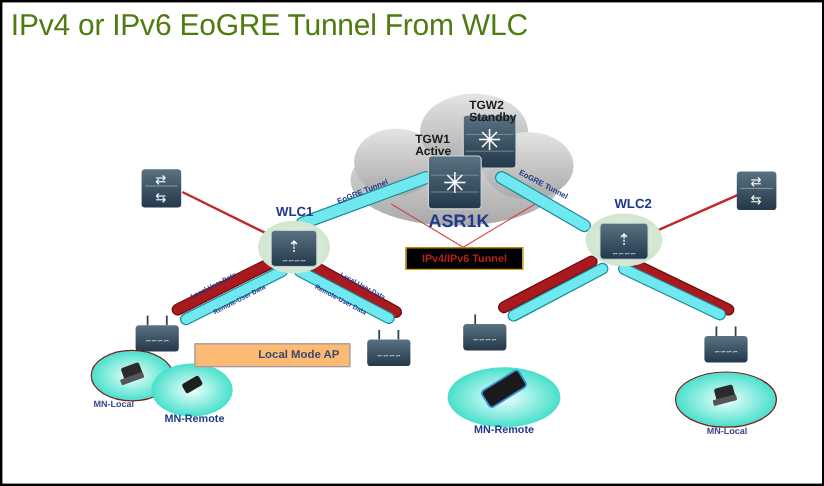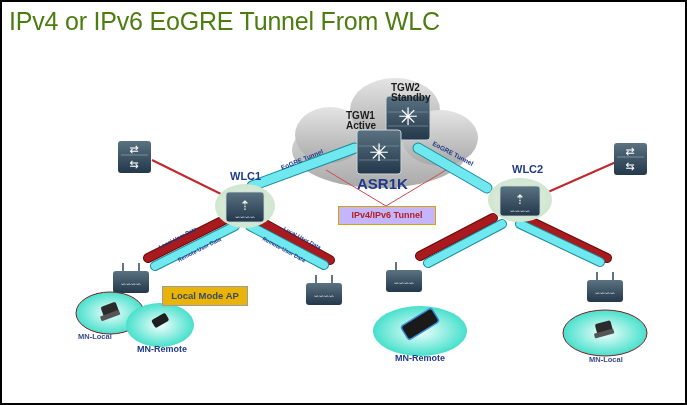--- a/index.html
+++ b/index.html
@@ -2,22 +2,22 @@
 <html><head>
 <meta charset="utf-8">
 <style>
   html, body { margin:0; padding:0; background:#ffffff; }
   body { width:687px; height:405px; overflow:hidden; position:relative; font-family:"Liberation Sans", sans-serif; }
   .frame { position:absolute; left:0; top:0; width:683px; height:401px; border:2px solid #000; background:#fff; }
   .title { position:absolute; left:9px; top:7px; font-family:"Liberation Sans", sans-serif; font-size:25px; color:#4d7c0f; letter-spacing:-0.2px; white-space:nowrap; }
   svg { position:absolute; left:0; top:0; }
   .lbl { font-family:"Liberation Sans", sans-serif; font-weight:bold; }
   .box { position:absolute; font-family:"Liberation Sans", sans-serif; }
-  .tunnel-box { left:338px; top:206px; width:96px; height:17px; background:#c4b5fd; border:1px solid #d6a400; color:#b22222; font-size:9px; font-weight:bold; text-align:center; line-height:17px; }
-  .lmap-box { left:162px; top:286px; width:84px; height:18px; background:#eab308; border:1px solid #9a9aa8; color:#3a4a6a; font-size:9.5px; font-weight:bold; text-align:center; line-height:18px; }
+  .tunnel-box { left:338px; top:206px; width:96px; height:17px; background:#000000; border:1px solid #d6a400; color:#b22222; font-size:9px; font-weight:bold; text-align:center; line-height:17px; }
+  .lmap-box { left:162px; top:286px; width:84px; height:18px; background:#fdba74; border:1px solid #9a9aa8; color:#3a4a6a; font-size:9.5px; font-weight:bold; text-align:center; line-height:18px;padding-left:44px; }
 </style>
 </head>
 <body>
 
 <div class="frame"></div>
 <div class="title">IPv4 or IPv6 EoGRE Tunnel From WLC</div>
 
 <svg width="687" height="405" viewBox="0 0 687 405">
   <defs>
     <linearGradient id="cloudG" x1="0" y1="0" x2="0" y2="1">

